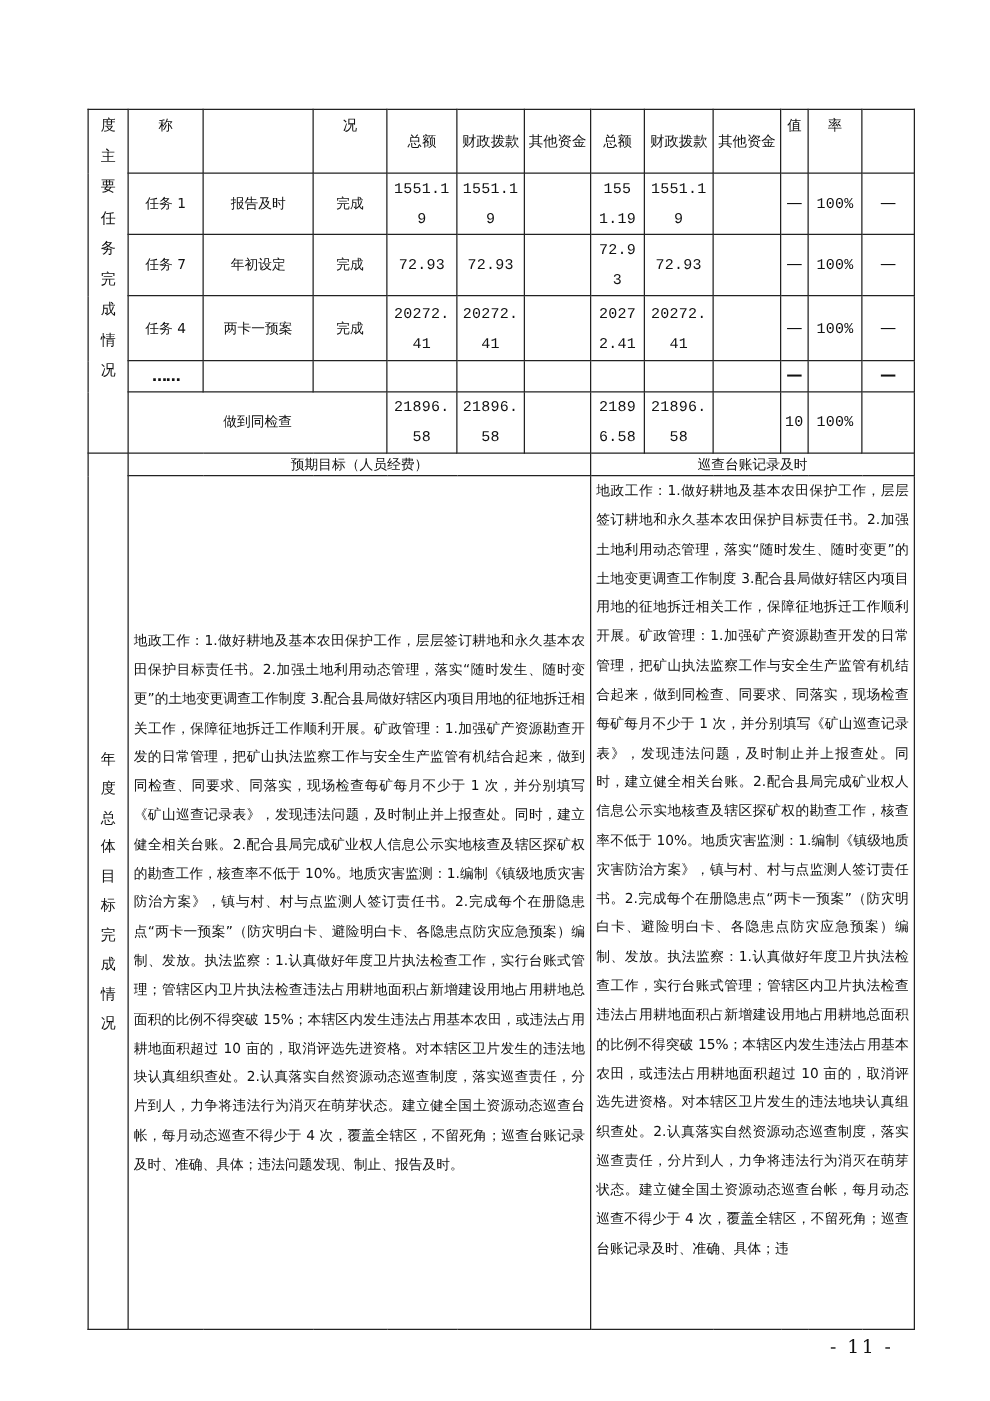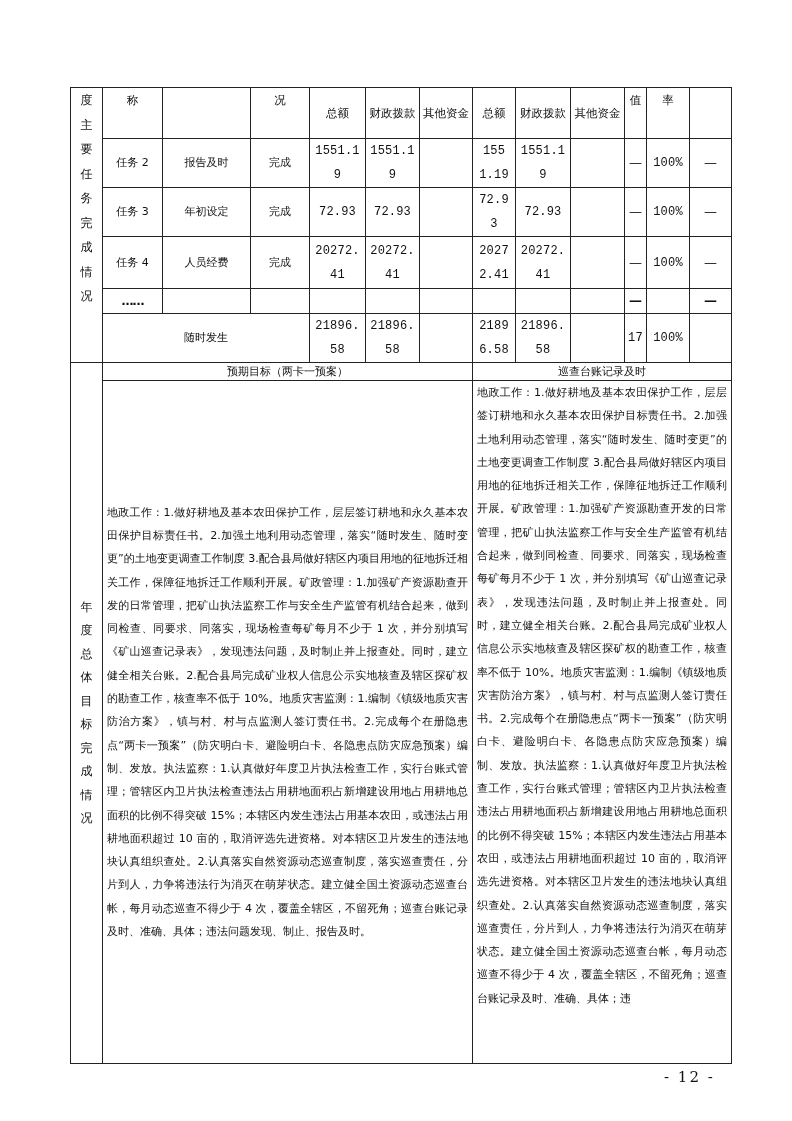--- a/index.html
+++ b/index.html
@@ -63,50 +63,50 @@
     <td class="hdr">其他资金</td>
     <td class="hdr">总额</td>
     <td class="hdr">财政拨款</td>
     <td class="hdr">其他资金</td>
     <td class="hdr" style="vertical-align:top;padding:0">值</td>
     <td class="hdr" style="vertical-align:top">率</td>
     <td></td>
   </tr>
 
   <tr style="height:47px">
-    <td>任务 2</td>
+    <td>任务 1</td>
     <td>报告及时</td>
     <td>完成</td>
     <td class="num">1551.19</td>
     <td class="num">1551.19</td>
     <td class="num"></td>
     <td class="num">1551.19</td>
     <td class="num">1551.19</td>
     <td class="num"></td>
     <td class="dash" style="padding:0">—</td>
     <td class="num" style="padding:0">100%</td>
     <td class="dash">—</td>
   </tr>
   <tr style="height:47px">
-    <td>任务 3</td>
+    <td>任务 7</td>
     <td>年初设定</td>
     <td>完成</td>
     <td class="num">72.93</td>
     <td class="num">72.93</td>
     <td class="num"></td>
     <td class="num">72.93</td>
     <td class="num">72.93</td>
     <td class="num"></td>
     <td class="dash" style="padding:0">—</td>
     <td class="num" style="padding:0">100%</td>
     <td class="dash">—</td>
   </tr>
   <tr style="height:52px">
     <td>任务 4</td>
-    <td>人员经费</td>
+    <td>两卡一预案</td>
     <td>完成</td>
     <td class="num">20272.41</td>
     <td class="num">20272.41</td>
     <td class="num"></td>
     <td class="num">20272.41</td>
     <td class="num">20272.41</td>
     <td class="num"></td>
     <td class="dash" style="padding:0">—</td>
     <td class="num" style="padding:0">100%</td>
     <td class="dash">—</td>
@@ -119,48 +119,48 @@
     <td class="num"></td>
     <td class="num"></td>
     <td class="num"></td>
     <td class="num"></td>
     <td class="num"></td>
     <td class="dash" style="padding:0;font-weight:bold">—</td>
     <td class="num" style="padding:0"></td>
     <td class="dash" style="font-weight:bold">—</td>
   </tr>
   <tr style="height:49px">
-    <td colspan="3">随时发生</td>
+    <td colspan="3">做到同检查</td>
     <td class="num">21896.58</td>
     <td class="num">21896.58</td>
     <td class="num"></td>
     <td class="num">21896.58</td>
     <td class="num">21896.58</td>
     <td class="num"></td>
-    <td class="num" style="padding:0">17</td>
+    <td class="num" style="padding:0">10</td>
     <td class="num" style="padding:0">100%</td>
     <td></td>
   </tr>
 
   <tr style="height:18px">
     <td class="vlabel v2" rowspan="2" id="vl2">
           <span>年</span>
           <span>度</span>
           <span>总</span>
           <span>体</span>
           <span>目</span>
           <span>标</span>
           <span>完</span>
           <span>成</span>
           <span>情</span>
           <span>况</span>
         </td>
-    <td colspan="6" style="line-height:17px">预期目标（两卡一预案）</td>
+    <td colspan="6" style="line-height:17px">预期目标（人员经费）</td>
     <td colspan="6" style="line-height:17px">巡查台账记录及时</td>
   </tr>
   <tr style="height:683px">
     <td colspan="6" class="para">地政工作：1.做好耕地及基本农田保护工作，层层签订耕地和永久基本农田保护目标责任书。2.加强土地利用动态管理，落实“随时发生、随时变更”的土地变更调查工作制度 3.配合县局做好辖区内项目用地的征地拆迁相关工作，保障征地拆迁工作顺利开展。矿政管理：1.加强矿产资源勘查开发的日常管理，把矿山执法监察工作与安全生产监管有机结合起来，做到同检查、同要求、同落实，现场检查每矿每月不少于 1 次，并分别填写《矿山巡查记录表》，发现违法问题，及时制止并上报查处。同时，建立健全相关台账。2.配合县局完成矿业权人信息公示实地核查及辖区探矿权的勘查工作，核查率不低于 10%。地质灾害监测：1.编制《镇级地质灾害防治方案》，镇与村、村与点监测人签订责任书。2.完成每个在册隐患点“两卡一预案”（防灾明白卡、避险明白卡、各隐患点防灾应急预案）编制、发放。执法监察：1.认真做好年度卫片执法检查工作，实行台账式管理；管辖区内卫片执法检查违法占用耕地面积占新增建设用地占用耕地总面积的比例不得突破 15%；本辖区内发生违法占用基本农田，或违法占用耕地面积超过 10 亩的，取消评选先进资格。对本辖区卫片发生的违法地块认真组织查处。2.认真落实自然资源动态巡查制度，落实巡查责任，分片到人，力争将违法行为消灭在萌芽状态。建立健全国土资源动态巡查台帐，每月动态巡查不得少于 4 次，覆盖全辖区，不留死角；巡查台账记录及时、准确、具体；违法问题发现、制止、报告及时。</td>
     <td colspan="6" class="para right">地政工作：1.做好耕地及基本农田保护工作，层层签订耕地和永久基本农田保护目标责任书。2.加强土地利用动态管理，落实“随时发生、随时变更”的土地变更调查工作制度 3.配合县局做好辖区内项目用地的征地拆迁相关工作，保障征地拆迁工作顺利开展。矿政管理：1.加强矿产资源勘查开发的日常管理，把矿山执法监察工作与安全生产监管有机结合起来，做到同检查、同要求、同落实，现场检查每矿每月不少于 1 次，并分别填写《矿山巡查记录表》，发现违法问题，及时制止并上报查处。同时，建立健全相关台账。2.配合县局完成矿业权人信息公示实地核查及辖区探矿权的勘查工作，核查率不低于 10%。地质灾害监测：1.编制《镇级地质灾害防治方案》，镇与村、村与点监测人签订责任书。2.完成每个在册隐患点“两卡一预案”（防灾明白卡、避险明白卡、各隐患点防灾应急预案）编制、发放。执法监察：1.认真做好年度卫片执法检查工作，实行台账式管理；管辖区内卫片执法检查违法占用耕地面积占新增建设用地占用耕地总面积的比例不得突破 15%；本辖区内发生违法占用基本农田，或违法占用耕地面积超过 10 亩的，取消评选先进资格。对本辖区卫片发生的违法地块认真组织查处。2.认真落实自然资源动态巡查制度，落实巡查责任，分片到人，力争将违法行为消灭在萌芽状态。建立健全国土资源动态巡查台帐，每月动态巡查不得少于 4 次，覆盖全辖区，不留死角；巡查台账记录及时、准确、具体；违</td>
   </tr>
 </tbody>
   </table>
 
-<div class="pageno">- 12 -</div>
+<div class="pageno">- 11 -</div>
 
 </body></html>

